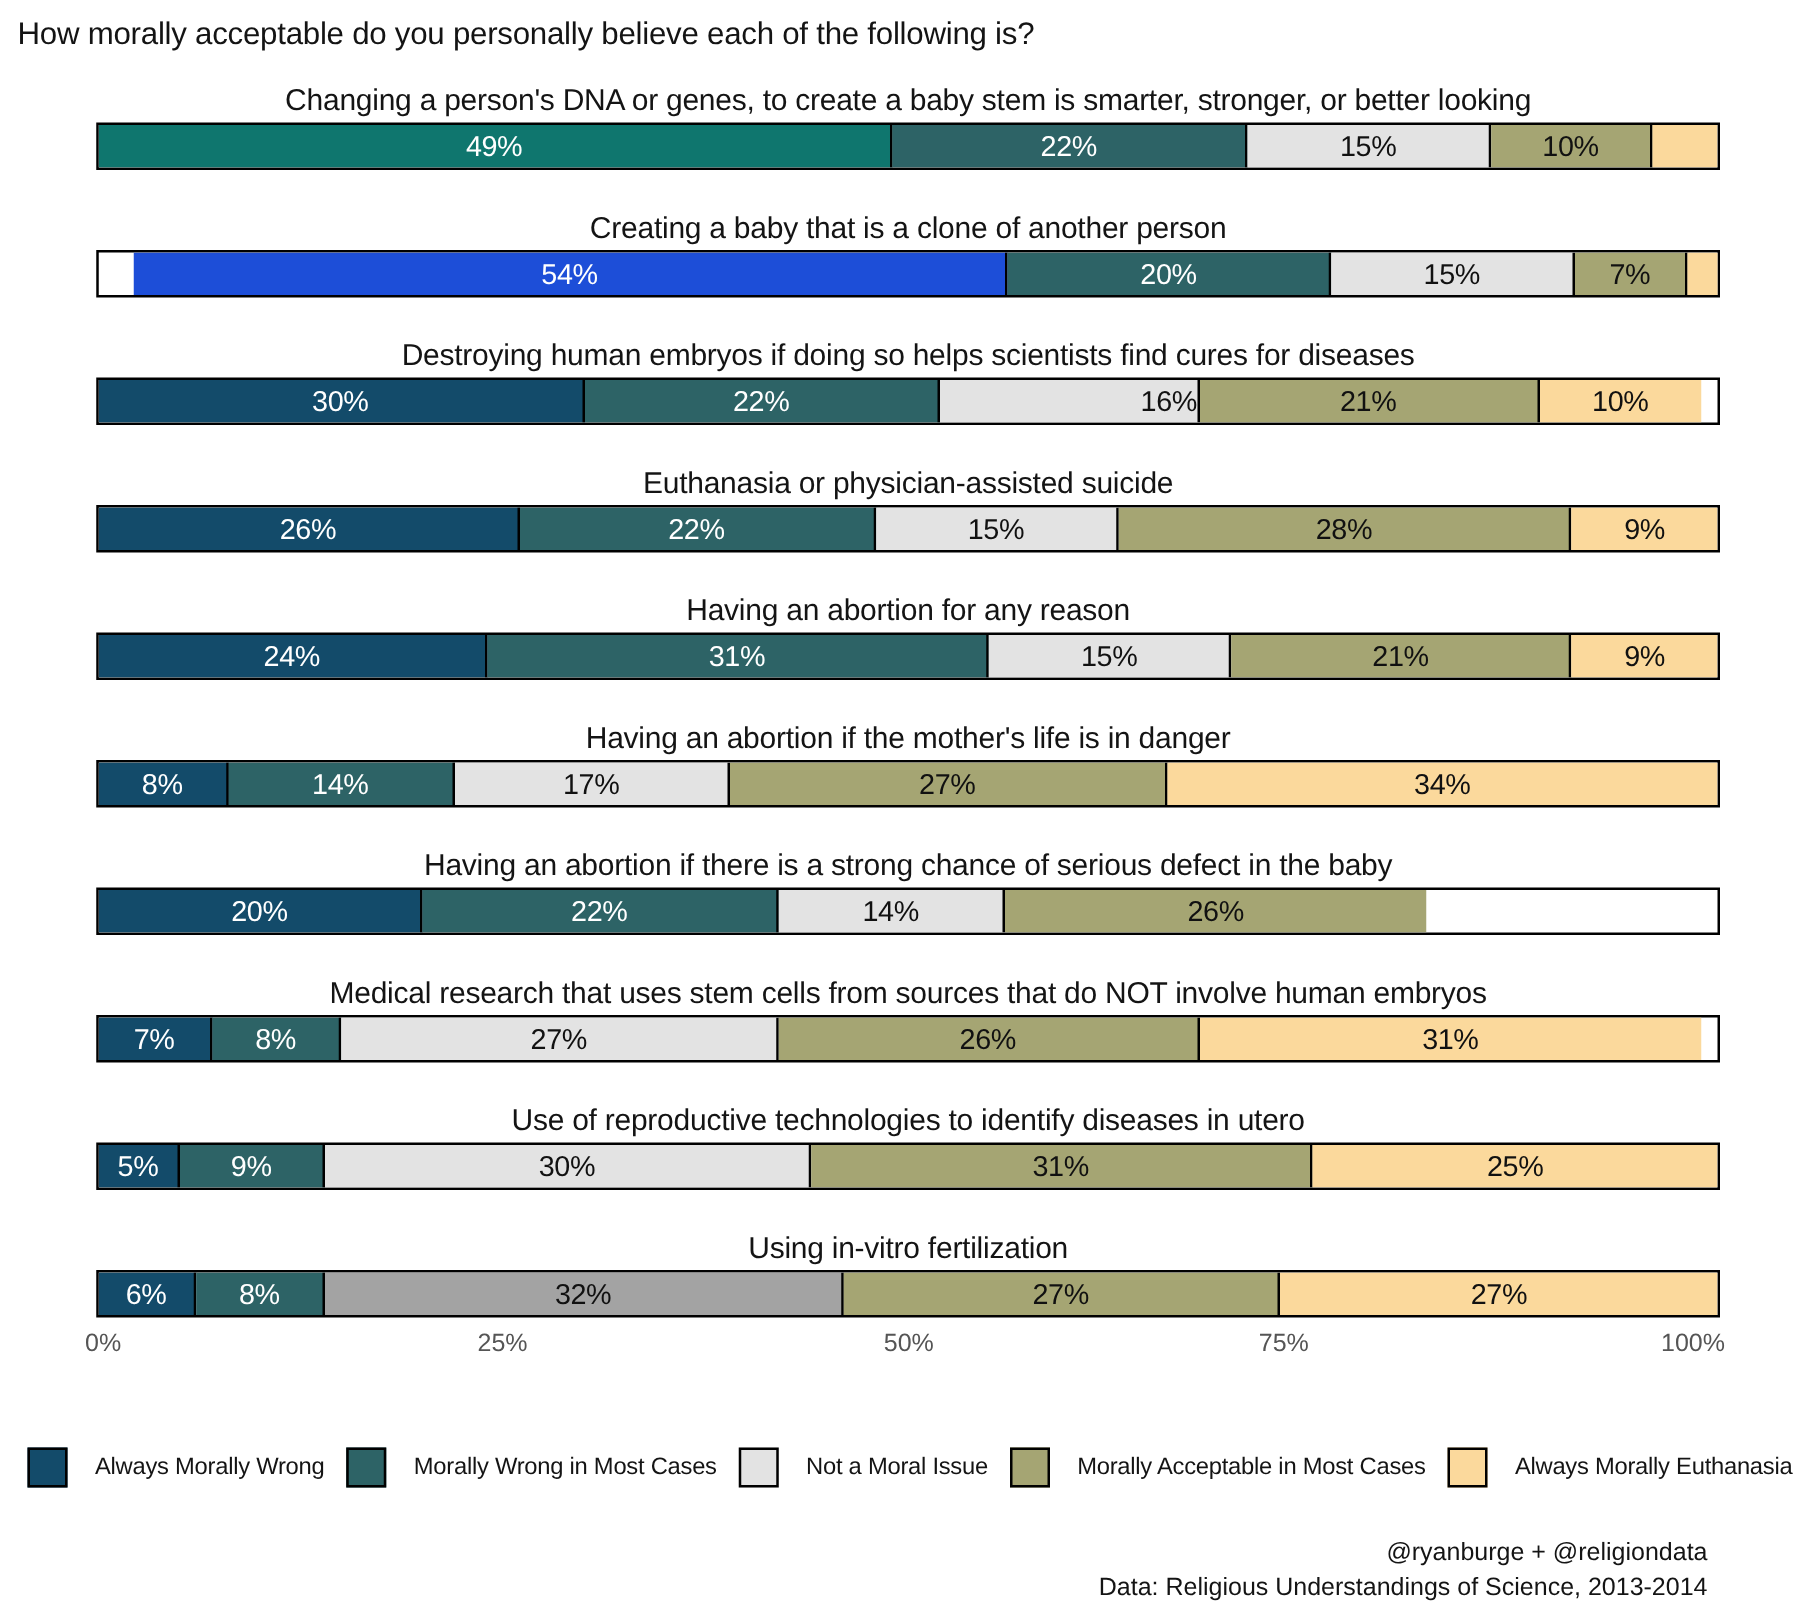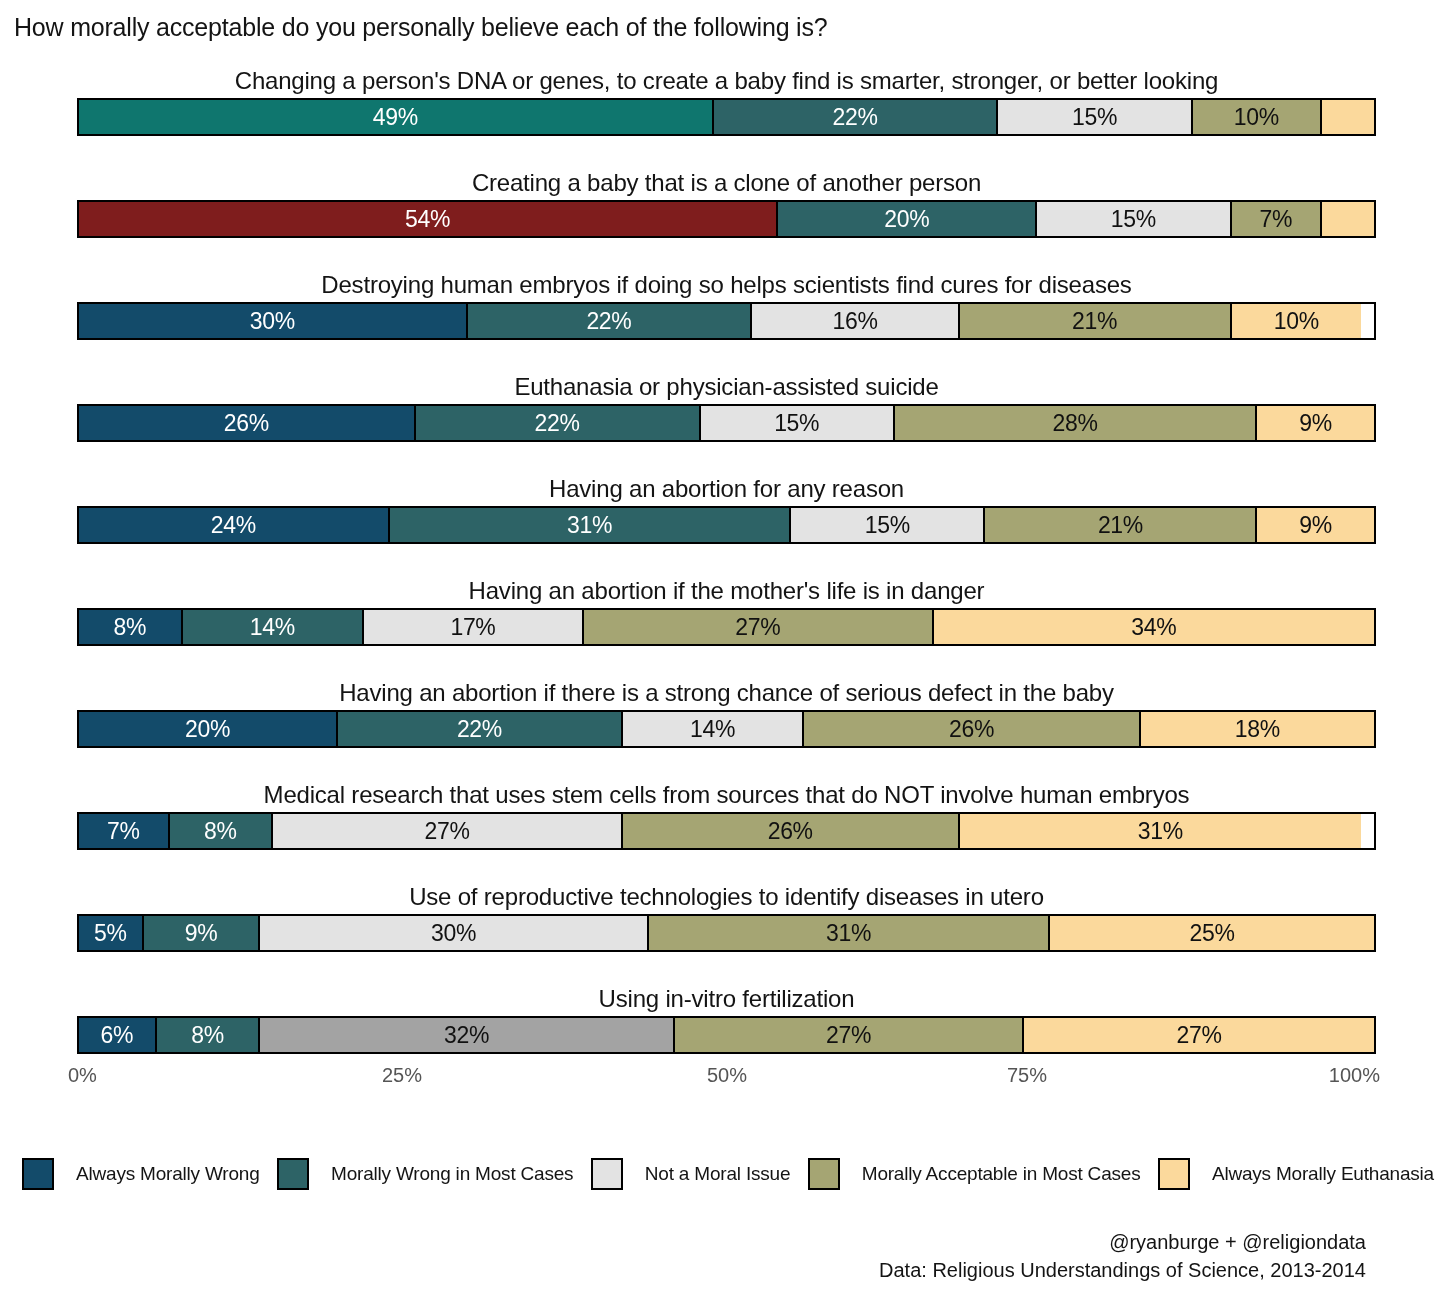--- a/index.html
+++ b/index.html
@@ -144,21 +144,21 @@
 </style>
 </head>
 <body>
 
 <div id="chart-root">
 
   <div class="question-title">How morally acceptable do you personally believe each of the following is?</div>
 
   <div class="panel" id="panel">
       <div class="row">
-        <div class="facet-label">Changing a person's DNA or genes, to create a baby find is smarter, stronger, or better looking</div>
+        <div class="facet-label">Changing a person's DNA or genes, to create a baby stem is smarter, stronger, or better looking</div>
         <div class="bar">
           <div class="seg light-text" style="flex: 0 0 49%; background: #0f766e;">
             <span>49%</span>
           </div>
           <div class="seg light-text" style="flex: 0 0 22%; background: rgb(45, 99, 102);">
             <span>22%</span>
           </div>
           <div class="seg dark-text" style="flex: 0 0 15%; background: rgb(227, 227, 227);">
             <span>15%</span>
           </div>
@@ -167,21 +167,21 @@
           </div>
           <div class="seg dark-text" style="flex: 0 0 4%; background: rgb(251, 217, 156);">
             <span></span>
           </div>
         </div>
       </div>
       <div class="row-gap"></div>
       <div class="row">
         <div class="facet-label">Creating a baby that is a clone of another person</div>
         <div class="bar">
-          <div class="seg light-text" style="flex: 0 0 54%; background: #7f1d1d;">
+          <div class="seg light-text" style="flex: 0 0 54%; background: #1d4ed8; margin-left: 28px;">
             <span>54%</span>
           </div>
           <div class="seg light-text" style="flex: 0 0 20%; background: rgb(45, 99, 102);">
             <span>20%</span>
           </div>
           <div class="seg dark-text" style="flex: 0 0 15%; background: rgb(227, 227, 227);">
             <span>15%</span>
           </div>
           <div class="seg dark-text" style="flex: 0 0 7%; background: rgb(165, 165, 115);">
             <span>7%</span>
@@ -194,21 +194,21 @@
       <div class="row-gap"></div>
       <div class="row">
         <div class="facet-label">Destroying human embryos if doing so helps scientists find cures for diseases</div>
         <div class="bar">
           <div class="seg light-text" style="flex: 0 0 30%; background: rgb(19, 75, 106);">
             <span>30%</span>
           </div>
           <div class="seg light-text" style="flex: 0 0 22%; background: rgb(45, 99, 102);">
             <span>22%</span>
           </div>
-          <div class="seg dark-text" style="flex: 0 0 16%; background: rgb(227, 227, 227);">
+          <div class="seg dark-text" style="flex: 0 0 16%; background: rgb(227, 227, 227); justify-content: flex-end;">
             <span>16%</span>
           </div>
           <div class="seg dark-text" style="flex: 0 0 21%; background: rgb(165, 165, 115);">
             <span>21%</span>
           </div>
           <div class="seg dark-text" style="flex: 0 0 10%; background: rgb(251, 217, 156);">
             <span>10%</span>
           </div>
         </div>
       </div>
@@ -283,23 +283,20 @@
             <span>20%</span>
           </div>
           <div class="seg light-text" style="flex: 0 0 22%; background: rgb(45, 99, 102);">
             <span>22%</span>
           </div>
           <div class="seg dark-text" style="flex: 0 0 14%; background: rgb(227, 227, 227);">
             <span>14%</span>
           </div>
           <div class="seg dark-text" style="flex: 0 0 26%; background: rgb(165, 165, 115);">
             <span>26%</span>
-          </div>
-          <div class="seg dark-text" style="flex: 0 0 18%; background: rgb(251, 217, 156);">
-            <span>18%</span>
           </div>
         </div>
       </div>
       <div class="row-gap"></div>
       <div class="row">
         <div class="facet-label">Medical research that uses stem cells from sources that do NOT involve human embryos</div>
         <div class="bar">
           <div class="seg light-text" style="flex: 0 0 7%; background: rgb(19, 75, 106);">
             <span>7%</span>
           </div>

